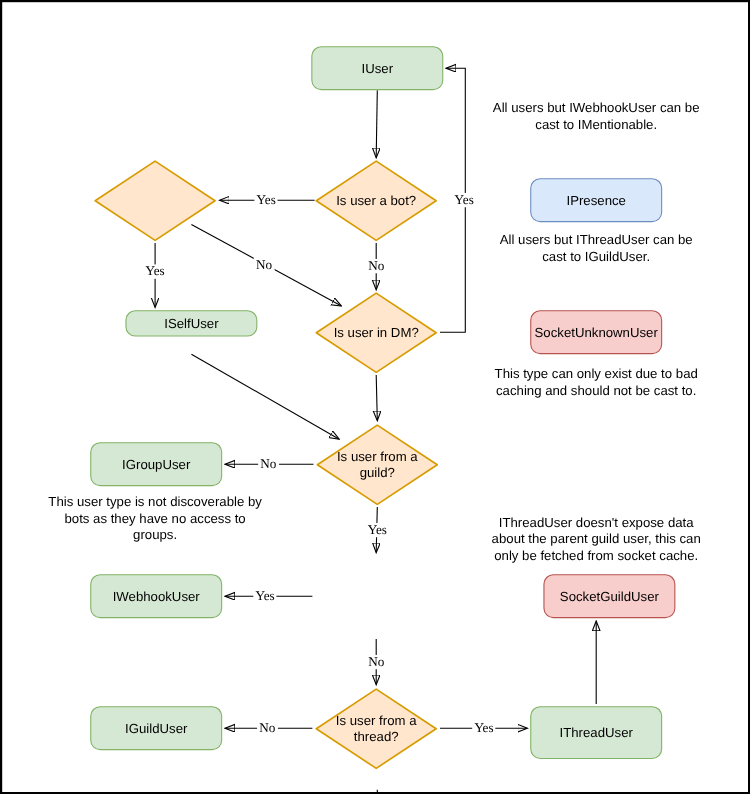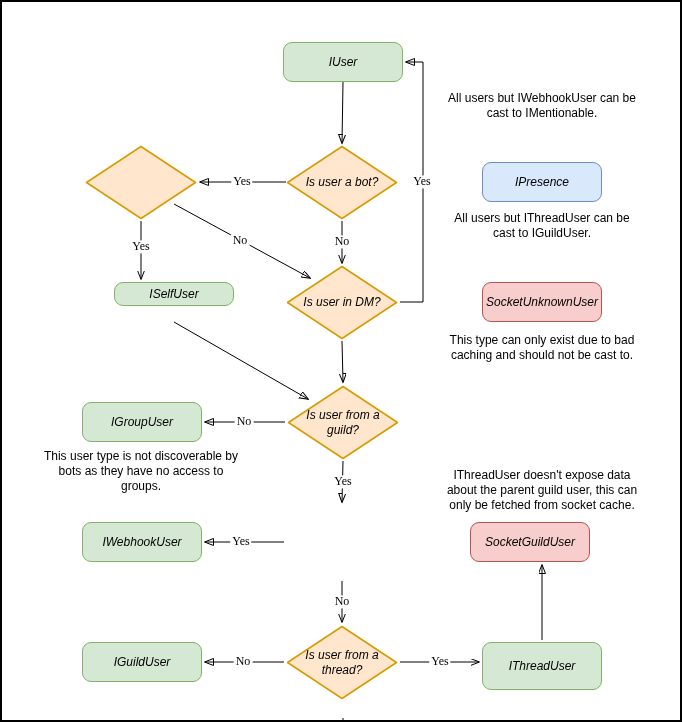--- a/index.html
+++ b/index.html
@@ -26,21 +26,20 @@
   }
   .node {
     position: absolute;
     display: flex;
     align-items: center;
     justify-content: center;
     font-size: 12px;
     text-align: center;
     line-height: 1.2;
     box-sizing: border-box;
-    font-style: italic;
   }
   .rect {
     border: 1px solid #000;
     border-radius: 9px;
   }
   .green { background: #d5e8d4; border-color: #82b366; }
   .blue  { background: #dae8fc; border-color: #6c8ebf; }
   .red   { background: #f8cecc; border-color: #b85450; }
   .diamond { background: transparent; }
   .diamond svg { position: absolute; left: 0; top: 0; }
@@ -118,21 +117,21 @@
   </div>
   <div class="node rect green" style="left:80px;top:520px;width:120px;height:40px;">
     <span>IWebhookUser</span>
   </div>
   <div class="node rect green" style="left:80px;top:640px;width:120px;height:40px;">
     <span>IGuildUser</span>
   </div>
   <div class="node rect green" style="left:480px;top:640px;width:120px;height:48px;">
     <span>IThreadUser</span>
   </div>
-  <div class="node rect red" style="left:468px;top:520px;width:120px;height:40px;">
+  <div class="node rect red" style="left:492px;top:520px;width:120px;height:40px;">
     <span>SocketGuildUser</span>
   </div>
 
   <div class="node diamond" style="left:83px;top:143px;width:112px;height:75px;">
     <svg width="112" height="75" viewBox="0 0 112 75">
       <polygon points="56,1.5 110.5,37.5 56,73.5 1.5,37.5"></polygon>
     </svg>
   </div>
   <div class="node diamond" style="left:284px;top:143px;width:112px;height:75px;">
     <svg width="112" height="75" viewBox="0 0 112 75">

